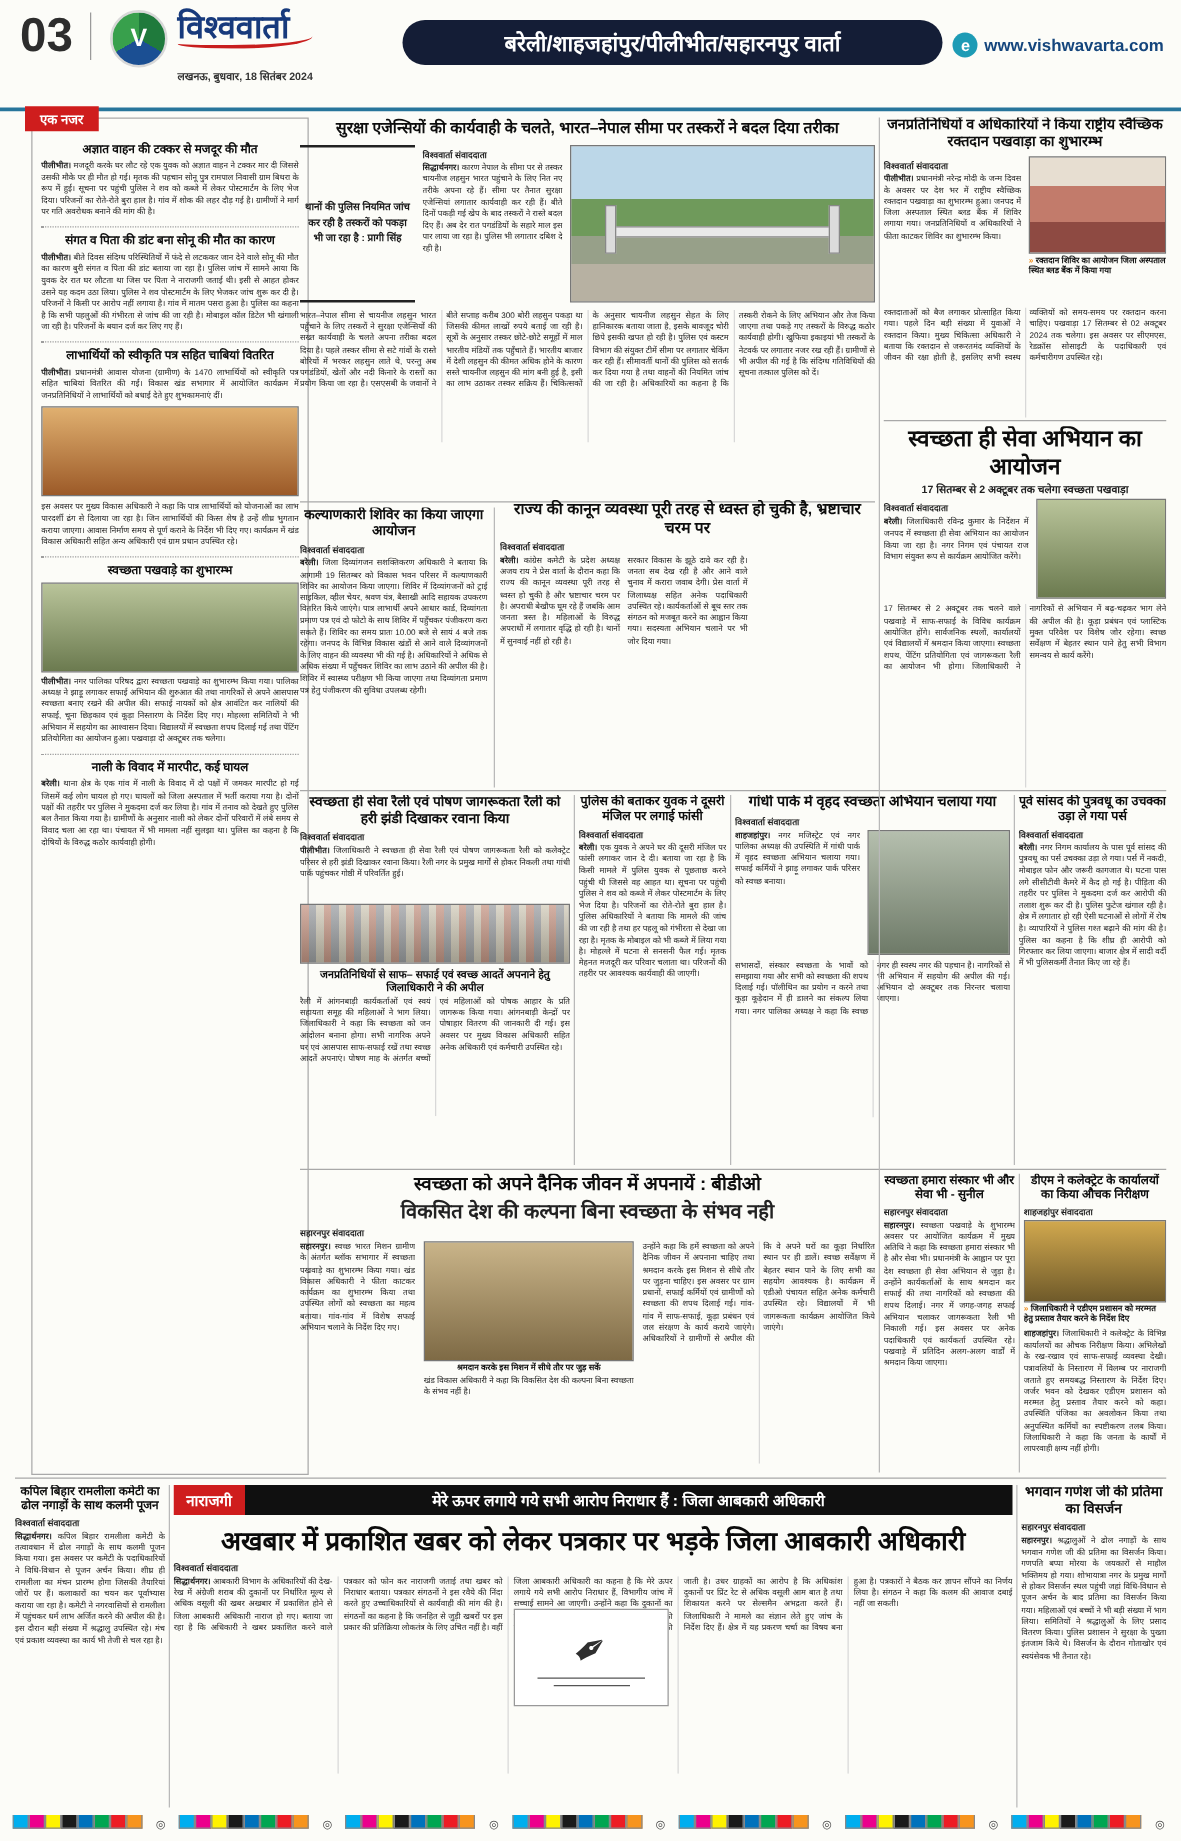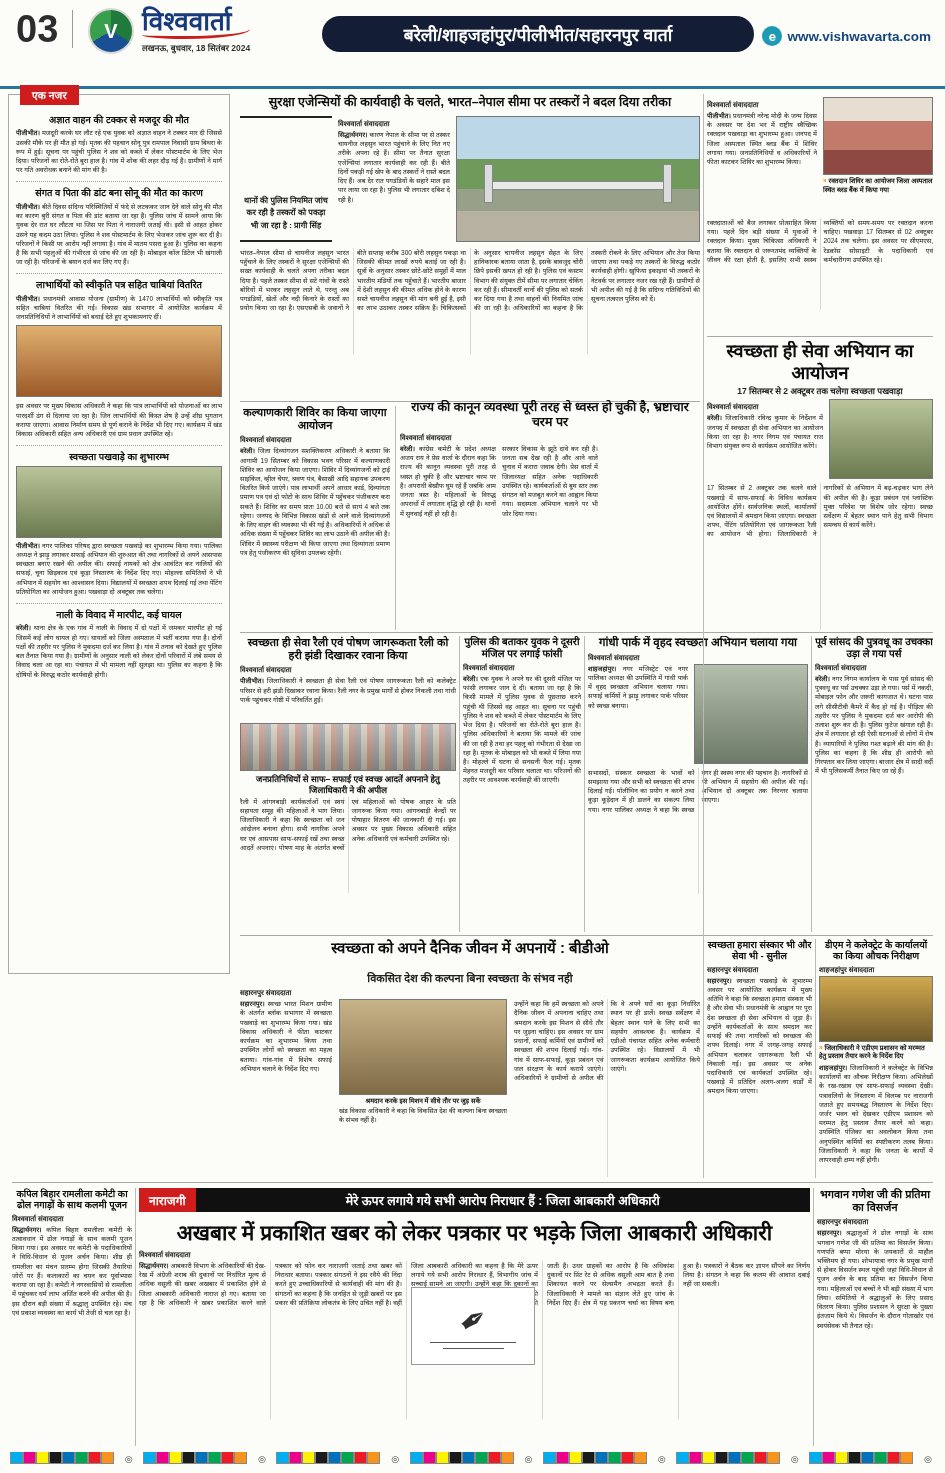--- a/index.html
+++ b/index.html
@@ -19,33 +19,33 @@
   .photo{position:relative;border:1px solid #777;overflow:hidden}
   .cap{font-size:6.6px;font-weight:700;line-height:1.3;color:#111;margin-top:2px}
   .mark{color:#f08c1a;font-weight:900}
   .vrule{position:absolute;width:1px;background:#b9b9b9}
   .hrule{position:absolute;height:1px;background:#a8a8a8}
   
   .pagenum{position:absolute;left:16px;top:10px;font-size:38px;font-weight:700;color:#2d2d2d;padding-right:14px;border-right:1px solid #9a9a9a;line-height:1}
   .brand{position:absolute;left:88px;top:8px;display:flex;gap:8px;align-items:flex-start}
   .brand-logo{width:42px;height:42px;border-radius:50%;background:conic-gradient(#1f7a3c 0 120deg,#1b4f93 120deg 240deg,#38a04c 240deg 360deg);color:#fff;font-weight:700;font-size:20px;display:flex;align-items:center;justify-content:center;border:2px solid #d8d8d8}
   .brand-name{font-size:26px;font-weight:700;color:#173a7c;line-height:1;border-bottom:3px solid #c81e1e;border-radius:0 0 60% 40%/0 0 10px 4px;padding-bottom:2px}
-  .brand-date{font-size:8.5px;color:#333;margin-top:3px;text-align:left;font-weight:700}
+  .brand-date{font-size:8.5px;color:#333;margin-top:16px;text-align:left;font-weight:700}
   .region-bar{position:absolute;left:322px;top:16px;width:432px;height:36px;background:#141d36;color:#fff;border-radius:18px;font-size:17.5px;font-weight:700;display:flex;align-items:center;justify-content:center}
   .site{position:absolute;right:14px;top:26px;display:flex;align-items:center;gap:5px;font-size:13.5px;font-weight:700;color:#14457c}
   .site-icon{width:20px;height:20px;border-radius:50%;background:#1d9bb5;color:#fff;font-size:13px;font-weight:700;display:flex;align-items:center;justify-content:center;border:1px solid #0e7citrus}
   .head-rule{position:absolute;left:0;top:86px;width:945px;height:3px;background:#27759b}
   
-  .briefs{position:absolute;left:8px;top:94px;width:222px;height:880px;border:1px solid #a9a9a9;padding:14px 7px 6px;box-sizing:border-box;overflow:hidden}
+  .briefs{position:absolute;left:25px;top:94px;width:222px;height:1086px;border:1px solid #a9a9a9;padding:14px 7px 6px;box-sizing:border-box;overflow:hidden}
   .briefs-tab{position:absolute;left:20px;top:85px;background:#cf1d1d;color:#fff;font-size:10.5px;font-weight:700;padding:3px 12px;z-index:3}
   .brief{border-bottom:1px dotted #9e9e9e;padding:5px 0 7px}
   .brief:last-child{border-bottom:none}
   .bhl{font-size:9.5px;text-align:center;margin-bottom:3px}
   
-  .quote-box{border-top:2px solid #222;border-bottom:2px solid #222;padding:8px 3px;display:flex;align-items:flex-end}
+  .quote-box{border-top:2px solid #222;border-bottom:2px solid #222;padding:8px 3px;display:flex;align-items:center}
   .quote-text{font-size:8px;font-weight:700;line-height:1.55;text-align:center;margin:0}
   
   .label-red{background:#cf1d1d;color:#fff;font-size:12px;font-weight:700;padding:3px 10px;display:flex;align-items:center}
   .black-bar{background:#101010;color:#fff;font-size:12.5px;font-weight:700;flex:1;display:flex;align-items:center;justify-content:center}
   .bighl{font-size:21px;font-weight:700;text-align:center;margin:6px 0 4px;color:#0b0b0b}
   
   .ph-border{background:linear-gradient(#bcd7e8 0 34%,#6f9a5b 34% 58%,#97a089 58% 76%,#b7b1a2 76% 100%)}
   .ph-blood{background:linear-gradient(#e7ded1 0 30%,#c27b6b 30% 68%,#8e4a42 68% 100%)}
   .ph-award{background:linear-gradient(#e0b070,#9c5a28)}
   .ph-group{background:linear-gradient(#b9c49a,#6b7a4f)}
@@ -190,21 +190,21 @@
   <section class="abs clip" style="left:815px;top:636px;width:118px;height:296px">
     <h3 class="hl center" style="font-size:10px">पूर्व सांसद की पुत्रवधू का उचक्का उड़ा ले गया पर्स</h3>
     <div class="byline">विश्ववार्ता संवाददाता</div>
     <p class="body"><span class="dl">बरेली।</span> <span>नगर निगम कार्यालय के पास पूर्व सांसद की पुत्रवधू का पर्स उचक्का उड़ा ले गया। पर्स में नकदी, मोबाइल फोन और जरूरी कागजात थे। घटना पास लगे सीसीटीवी कैमरे में कैद हो गई है। पीड़िता की तहरीर पर पुलिस ने मुकदमा दर्ज कर आरोपी की तलाश शुरू कर दी है। पुलिस फुटेज खंगाल रही है। क्षेत्र में लगातार हो रही ऐसी घटनाओं से लोगों में रोष है। व्यापारियों ने पुलिस गश्त बढ़ाने की मांग की है। पुलिस का कहना है कि शीघ्र ही आरोपी को गिरफ्तार कर लिया जाएगा। बाजार क्षेत्र में सादी वर्दी में भी पुलिसकर्मी तैनात किए जा रहे हैं।</span></p>
   </section>
 
   <div class="hrule" style="left:240px;top:935px;width:693px"></div>
 
   <section class="abs clip" style="left:240px;top:939px;width:460px;height:239px">
     <h3 class="hl center" style="font-size:15px">स्वच्छता को अपने दैनिक जीवन में अपनायें : बीडीओ</h3>
-    <h4 class="hl center" style="font-size:11px;margin-top:15px;color:#222">विकसित देश की कल्पना बिना स्वच्छता के संभव नही</h4>
+    <h4 class="hl center" style="font-size:16px;margin-top:3px;color:#222">विकसित देश की कल्पना बिना स्वच्छता के संभव नही</h4>
     <div class="byline">सहारनपुर संवाददाता</div>
     <div style="display:flex;gap:7px;height:178px">
       <p class="body clip" style="width:92px"><span class="dl">सहारनपुर।</span> <span>स्वच्छ भारत मिशन ग्रामीण के अंतर्गत ब्लॉक सभागार में स्वच्छता पखवाड़े का शुभारम्भ किया गया। खंड विकास अधिकारी ने फीता काटकर कार्यक्रम का शुभारम्भ किया तथा उपस्थित लोगों को स्वच्छता का महत्व बताया। गांव-गांव में विशेष सफाई अभियान चलाने के निर्देश दिए गए।</span></p>
       <div style="width:168px">
         <div class="photo ph-bdo" style="height:94px"></div>
         <div class="cap center">श्रमदान करके इस मिशन में सीधे तौर पर जुड़ सकें</div>
         <p class="body clip" style="height:52px">खंड विकास अधिकारी ने कहा कि विकसित देश की कल्पना बिना स्वच्छता के संभव नहीं है।</p>
       </div>
       <div class="body c2 clip" style="flex:1">उन्होंने कहा कि हमें स्वच्छता को अपने दैनिक जीवन में अपनाना चाहिए तथा श्रमदान करके इस मिशन से सीधे तौर पर जुड़ना चाहिए। इस अवसर पर ग्राम प्रधानों, सफाई कर्मियों एवं ग्रामीणों को स्वच्छता की शपथ दिलाई गई। गांव-गांव में साफ-सफाई, कूड़ा प्रबंधन एवं जल संरक्षण के कार्य कराये जाएंगे। अधिकारियों ने ग्रामीणों से अपील की कि वे अपने घरों का कूड़ा निर्धारित स्थान पर ही डालें। स्वच्छ सर्वेक्षण में बेहतर स्थान पाने के लिए सभी का सहयोग आवश्यक है। कार्यक्रम में एडीओ पंचायत सहित अनेक कर्मचारी उपस्थित रहे। विद्यालयों में भी जागरूकता कार्यक्रम आयोजित किये जाएंगे।</div>
     </div>
@@ -222,20 +222,21 @@
 
   <section class="abs clip" style="left:819px;top:939px;width:114px;height:239px">
     <h3 class="hl center" style="font-size:9.5px">डीएम ने कलेक्ट्रेट के कार्यालयों का किया औचक निरीक्षण</h3>
     <div class="byline">शाहजहांपुर संवाददाता</div>
     <div class="photo ph-veg" style="height:64px"></div>
     <div class="cap"><span class="mark">»</span> <span>जिलाधिकारी ने एडीएम प्रशासन को मरम्मत हेतु प्रस्ताव तैयार करने के निर्देश दिए</span></div>
     <p class="body clip" style="margin-top:2px"><span class="dl">शाहजहांपुर।</span> <span>जिलाधिकारी ने कलेक्ट्रेट के विभिन्न कार्यालयों का औचक निरीक्षण किया। अभिलेखों के रख-रखाव एवं साफ-सफाई व्यवस्था देखी। पत्रावलियों के निस्तारण में विलम्ब पर नाराजगी जताते हुए समयबद्ध निस्तारण के निर्देश दिए। जर्जर भवन को देखकर एडीएम प्रशासन को मरम्मत हेतु प्रस्ताव तैयार करने को कहा। उपस्थिति पंजिका का अवलोकन किया तथा अनुपस्थित कर्मियों का स्पष्टीकरण तलब किया। जिलाधिकारी ने कहा कि जनता के कार्यों में लापरवाही क्षम्य नहीं होगी।</span></p>
   </section>
 
   <section class="abs clip" style="left:707px;top:94px;width:226px;height:240px">
+    <h3 class="hl center" style="font-size:11.5px">जनप्रतिनिधियों व अधिकारियों ने किया राष्ट्रीय स्वैच्छिक रक्तदान पखवाड़ा का शुभारम्भ</h3>
     <div style="display:flex;gap:6px;margin-top:3px">
       <div style="width:110px">
         <div class="byline">विश्ववार्ता संवाददाता</div>
         <p class="body clip" style="height:104px"><span class="dl">पीलीभीत।</span> <span>प्रधानमंत्री नरेन्द्र मोदी के जन्म दिवस के अवसर पर देश भर में राष्ट्रीय स्वैच्छिक रक्तदान पखवाड़ा का शुभारम्भ हुआ। जनपद में जिला अस्पताल स्थित ब्लड बैंक में शिविर लगाया गया। जनप्रतिनिधियों व अधिकारियों ने फीता काटकर शिविर का शुभारम्भ किया।</span></p>
       </div>
       <div style="flex:1">
         <div class="photo ph-blood" style="height:76px"></div>
         <div class="cap"><span class="mark">»</span> <span>रक्तदान शिविर का आयोजन जिला अस्पताल स्थित ब्लड बैंक में किया गया</span></div>
       </div>
     </div>

